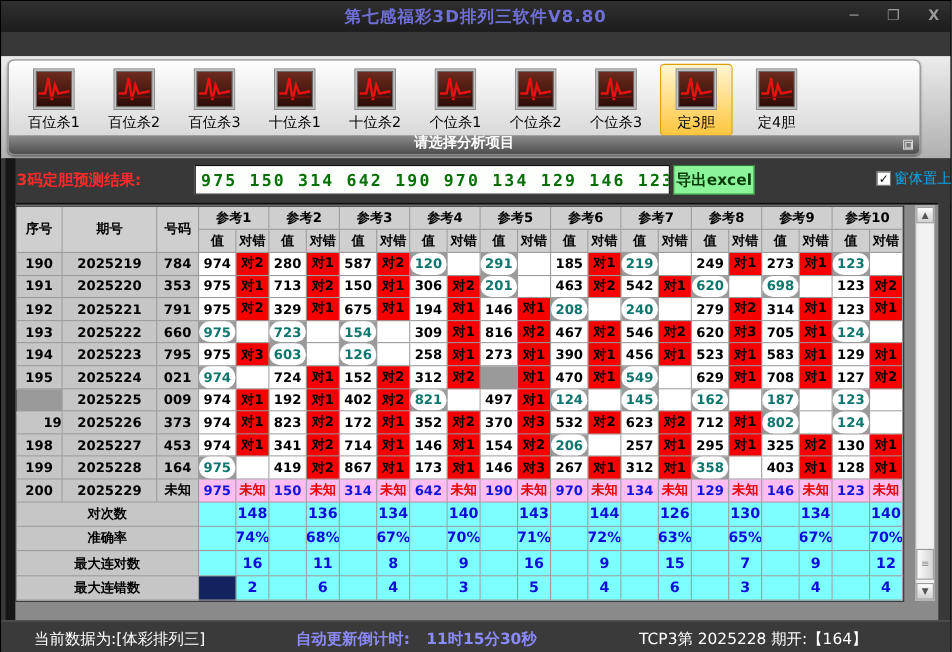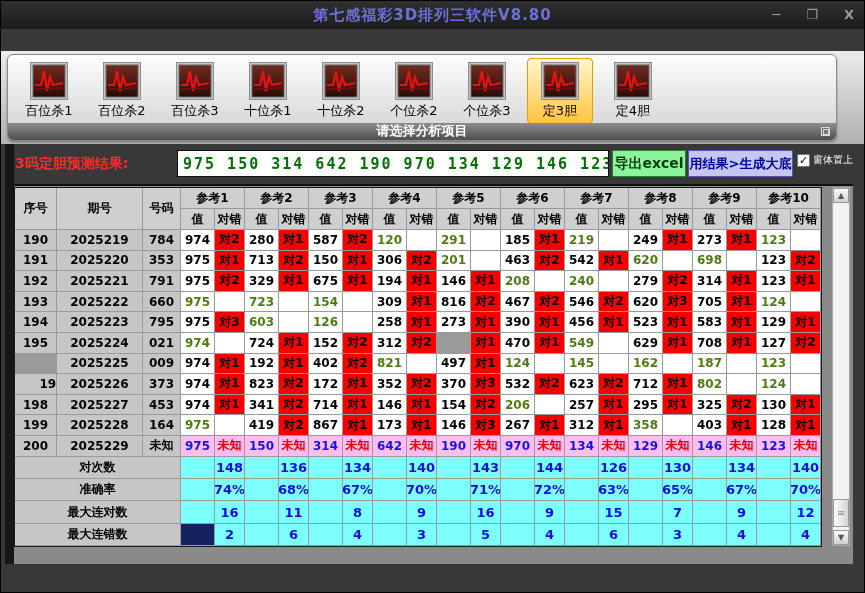--- a/index.html
+++ b/index.html
@@ -49,37 +49,37 @@
     padding-left: 5px; letter-spacing: 2px; font-family: "DejaVu Sans Mono", monospace; }
   .btn-export { position: absolute; left: 611px; top: 6px; width: 74px; height: 27px;
     background: #8cf59c; border: 1px solid #2e7d32; color: #053a05; font-size: 14px; font-weight: 700; cursor: default;
     display: flex; align-items: center; justify-content: center; }
   .btn-generate { position: absolute; left: 687px; top: 6px; width: 105px; height: 27px;
     background: #c6c6f2; border: 1px solid #5555aa; color: #00009b; font-size: 13px; font-weight: 700; cursor: default;
     display: flex; align-items: center; justify-content: center; }
   .chkwrap { position: absolute; left: 796px; top: 9px; display: flex; align-items: center; gap: 3px; }
   .chkbox { width: 13px; height: 13px; background: #fff; border: 1px solid #777; color: #000;
     font-size: 11px; line-height: 12px; text-align: center; font-weight: 700; cursor: default; }
-  .chklabel { color: #ffffff; font-size: 10px; white-space: nowrap; }
+  .chklabel { color: #0ea5e9; font-size: 13px; white-space: nowrap; }
 
   
   .left-strip { position: absolute; left: 4px; top: 143px; width: 9px; height: 420px; background: #161616; }
   .tablepanel { position: absolute; left: 13px; top: 183px; width: 839px; height: 380px;
     background: #8a8a8a; border-top: 2px solid #101010; }
   .grid { position: absolute; left: 0; top: 1px; display: grid;
     grid-template-columns: 42px 86px 38px repeat(10, 34px 30px);
     grid-template-rows: 21px 21px repeat(11, 20.6px) repeat(4, 22.4px);
     background: #9a9a9a; border: 1px solid #1a1a1a; font-weight: 700; font-size: 12px; }
   .cell { display: flex; align-items: center; justify-content: center;
     border-right: 1px solid #9a9a9a; border-bottom: 1px solid #9a9a9a;
     background: #fff; color: #000; white-space: nowrap; overflow: hidden; }
   .hdr  { background: #cfcfcf; }
   .lab  { background: #c6c6c6; }
   .red  { background: #f60000; }
-  .maroon { color: #4d7c0f; }
+  .maroon { color: #0f766e; border-radius: 10px; }
   .pink { background: #ffbdf2; }
   .pv { color: #1414e0; }
   .pr { color: #e80000; }
   .cyan { background: #7dffff; color: #0c0cdc; font-size: 13px; }
   .navy { background: #13235f; }
 
   
   .vscroll { position: absolute; right: 3px; top: 1px; width: 18px; height: 359px;
     background: #f2f2f2; border: 1px solid #aaa; }
   .varrow { position: absolute; left: 0; width: 16px; height: 15px; background: linear-gradient(#fdfdfd,#cfcfcf);
@@ -184,20 +184,35 @@
                 <rect x="0.5" y="0.5" width="37" height="37" fill="#c4c4c4" stroke="#8d8d8d"></rect>
                 <rect x="3" y="3" width="32" height="32" fill="url(#g4)" stroke="#6b6b6b"></rect>
                 <polyline points="5,23 11,23 14,9 17,29 20,15 23,23 33,21" fill="none" stroke="#e81212" stroke-width="2.2"></polyline>
                 <line x1="5" y1="27" x2="33" y2="26" stroke="#7c1010" stroke-width="1.3"></line>
               </svg></span>
             <span class="lb">十位杀2</span>
           </div>
           <div class="tb-btn">
             <span class="ic"><svg width="38" height="38" viewBox="0 0 38 38" xmlns="http://www.w3.org/2000/svg">
                 <defs>
+                  <linearGradient id="g6" x1="0" y1="0" x2="0" y2="1">
+                    <stop offset="0" stop-color="#6e2c1e"></stop>
+                    <stop offset="1" stop-color="#2c0c07"></stop>
+                  </linearGradient>
+                </defs>
+                <rect x="0.5" y="0.5" width="37" height="37" fill="#c4c4c4" stroke="#8d8d8d"></rect>
+                <rect x="3" y="3" width="32" height="32" fill="url(#g6)" stroke="#6b6b6b"></rect>
+                <polyline points="5,23 11,23 14,9 17,29 20,15 23,23 33,21" fill="none" stroke="#e81212" stroke-width="2.2"></polyline>
+                <line x1="5" y1="27" x2="33" y2="26" stroke="#7c1010" stroke-width="1.3"></line>
+              </svg></span>
+            <span class="lb">个位杀1</span>
+          </div>
+          <div class="tb-btn">
+            <span class="ic"><svg width="38" height="38" viewBox="0 0 38 38" xmlns="http://www.w3.org/2000/svg">
+                <defs>
                   <linearGradient id="g7" x1="0" y1="0" x2="0" y2="1">
                     <stop offset="0" stop-color="#6e2c1e"></stop>
                     <stop offset="1" stop-color="#2c0c07"></stop>
                   </linearGradient>
                 </defs>
                 <rect x="0.5" y="0.5" width="37" height="37" fill="#c4c4c4" stroke="#8d8d8d"></rect>
                 <rect x="3" y="3" width="32" height="32" fill="url(#g7)" stroke="#6b6b6b"></rect>
                 <polyline points="5,23 11,23 14,9 17,29 20,15 23,23 33,21" fill="none" stroke="#e81212" stroke-width="2.2"></polyline>
                 <line x1="5" y1="27" x2="33" y2="26" stroke="#7c1010" stroke-width="1.3"></line>
               </svg></span>
@@ -253,21 +268,20 @@
         <span>请选择分析项目</span>
         <span class="expand-ic"></span>
       </div>
     </div>
   </div>
 
   <div class="resultbar">
     <span class="res-label">3码定胆预测结果:</span>
     <input class="res-input" readonly="" value="975 150 314 642 190 970 134 129 146 123" style="">
     <div class="btn-export">导出excel</div>
-    <div class="btn-generate">用结果&gt;生成大底</div>
     <div class="chkwrap">
       <span class="chkbox">✓</span>
       <span class="chklabel">窗体置上</span>
     </div>
   </div>
 
   <div class="left-strip"></div>
 
   <div class="tablepanel">
     <div class="grid">
@@ -642,14 +656,22 @@
         <div class="cell cyan" style="grid-area: 17 / 22;"></div>
         <div class="cell cyan" style="grid-area: 17 / 23;">4</div>
       </div>
     <div class="vscroll">
       <span class="varrow" style="top:0">▲</span>
       <span class="vthumb">≡</span>
       <span class="varrow" style="bottom:0">▼</span>
     </div>
   </div>
 
+  <div class="statusbar">
+    <span class="st-src">当前数据为:[体彩排列三]</span>
+    <span class="st-count">
+      <span>自动更新倒计时:</span>
+      <span style="margin-left:10px">11时15分30秒</span>
+    </span>
+    <span class="st-draw">TCP3第 2025228 期开:【164】</span>
+  </div>
 
 </div>
 
 </body></html>

